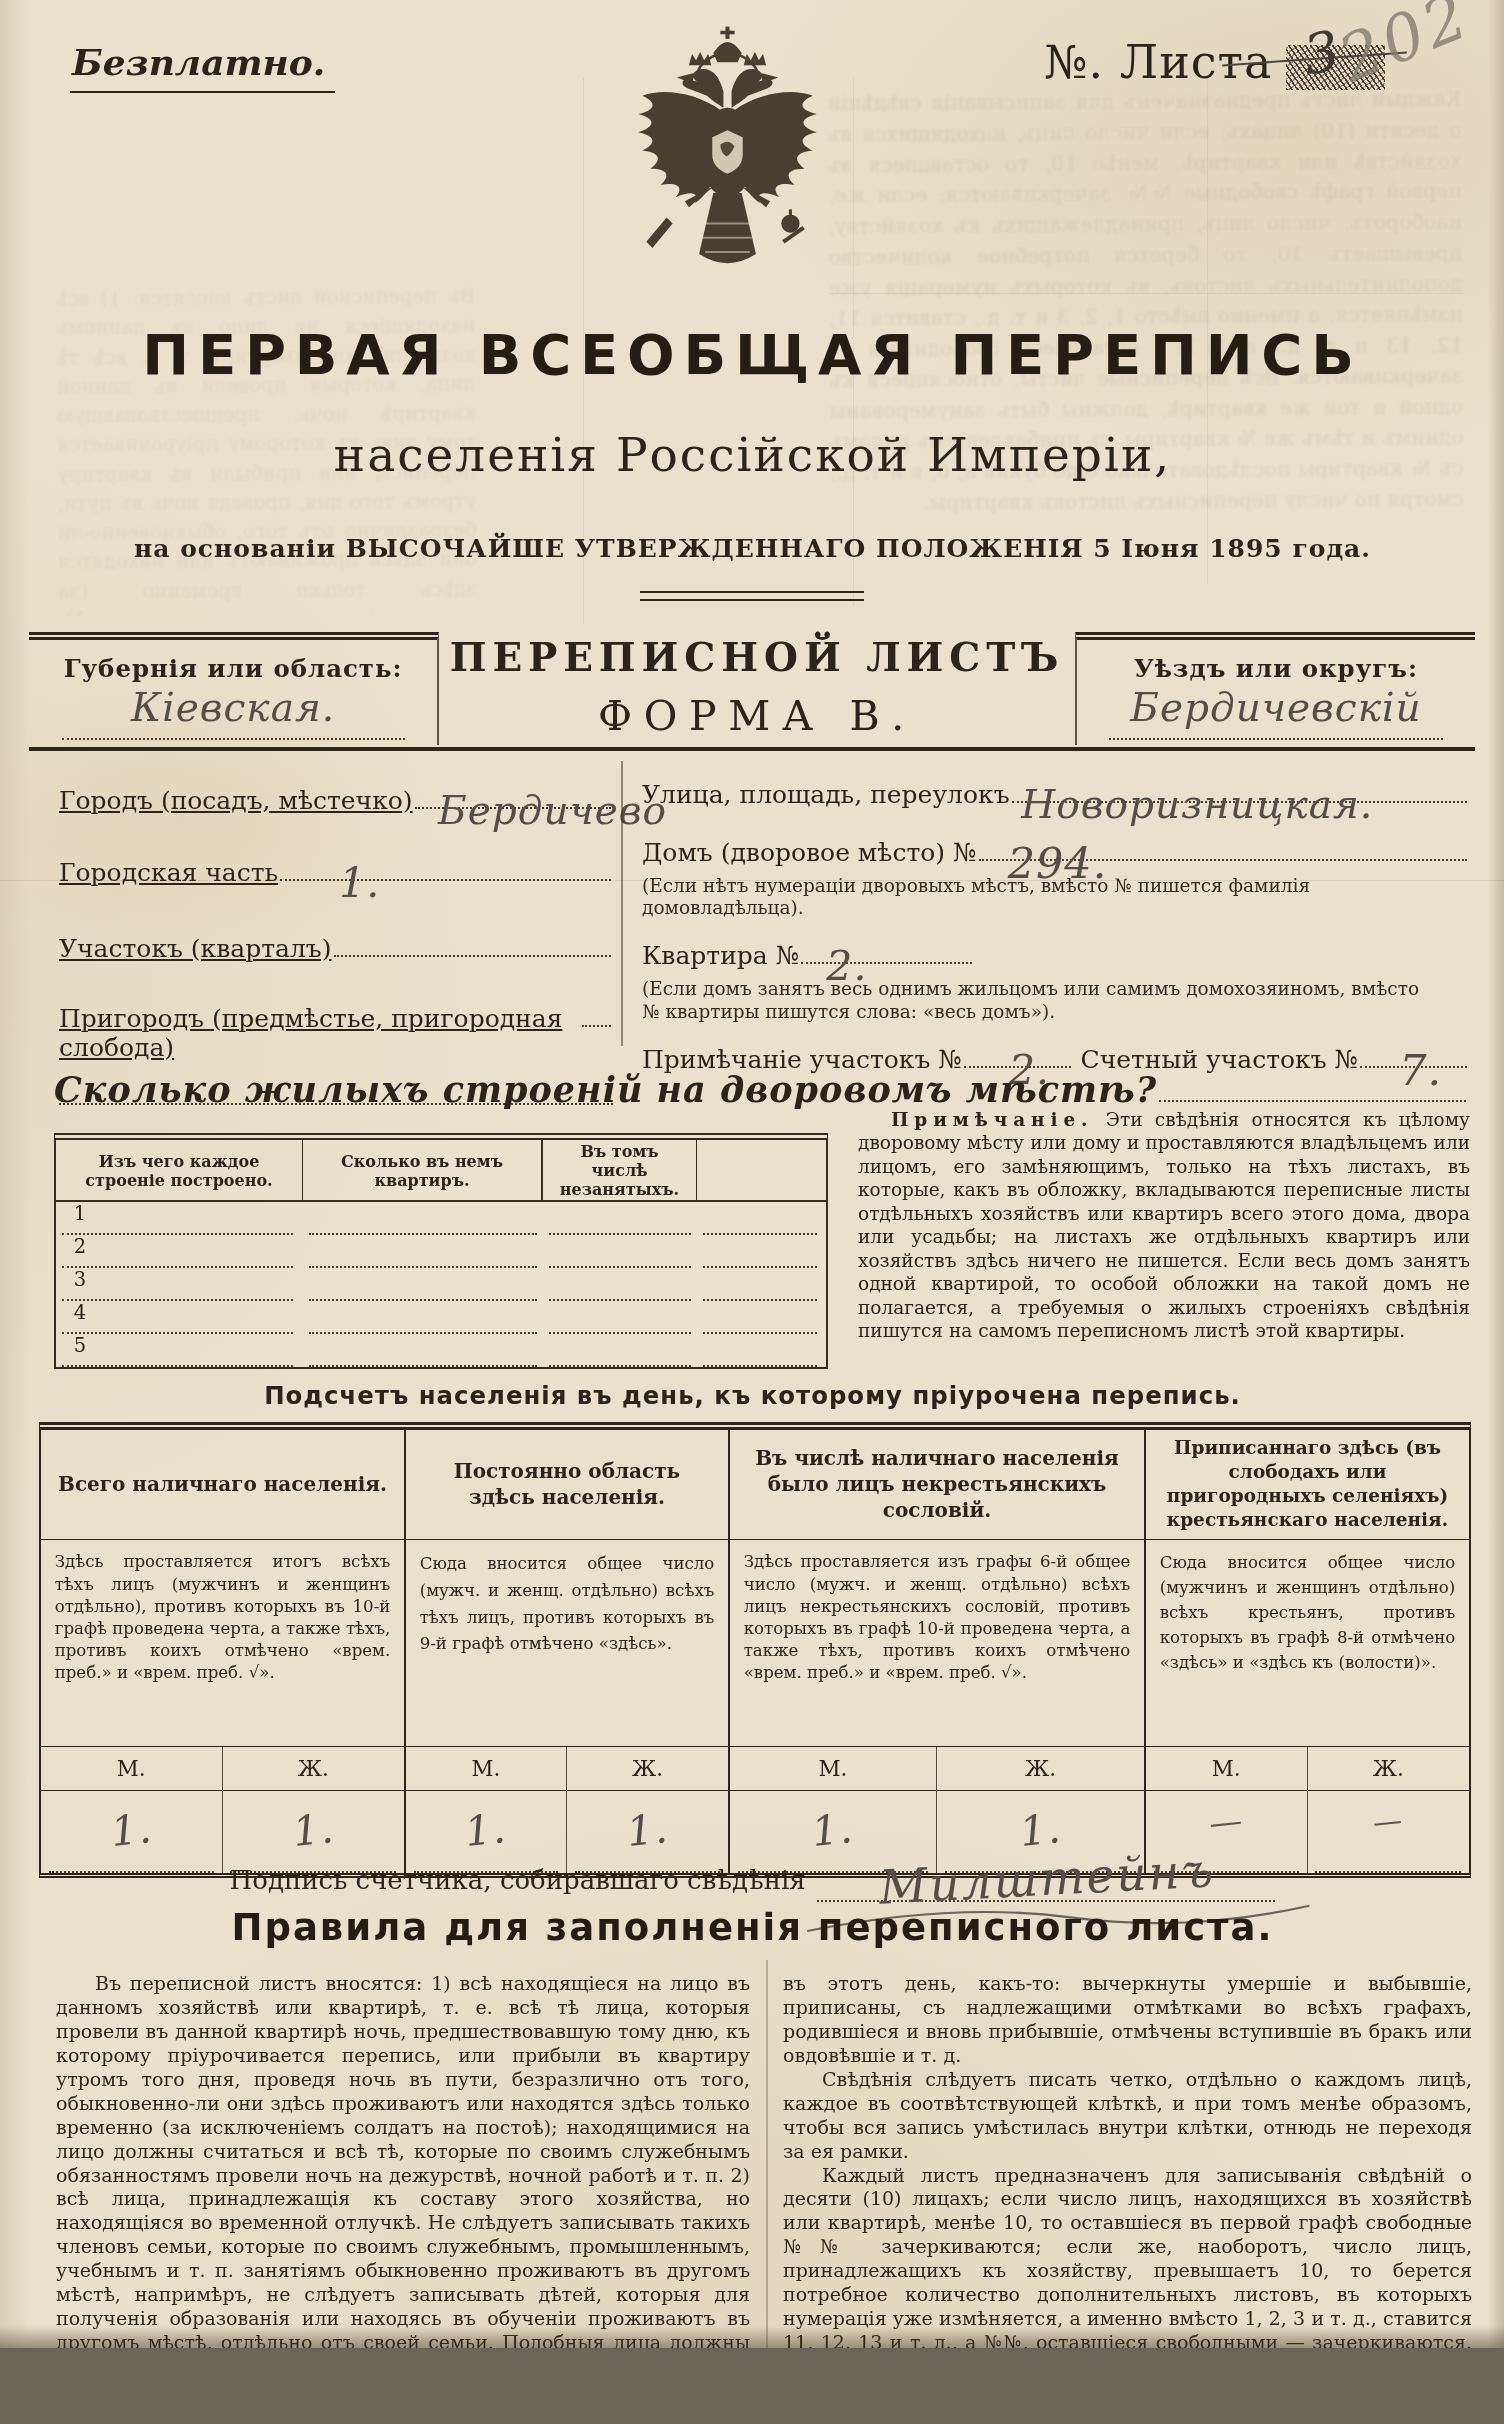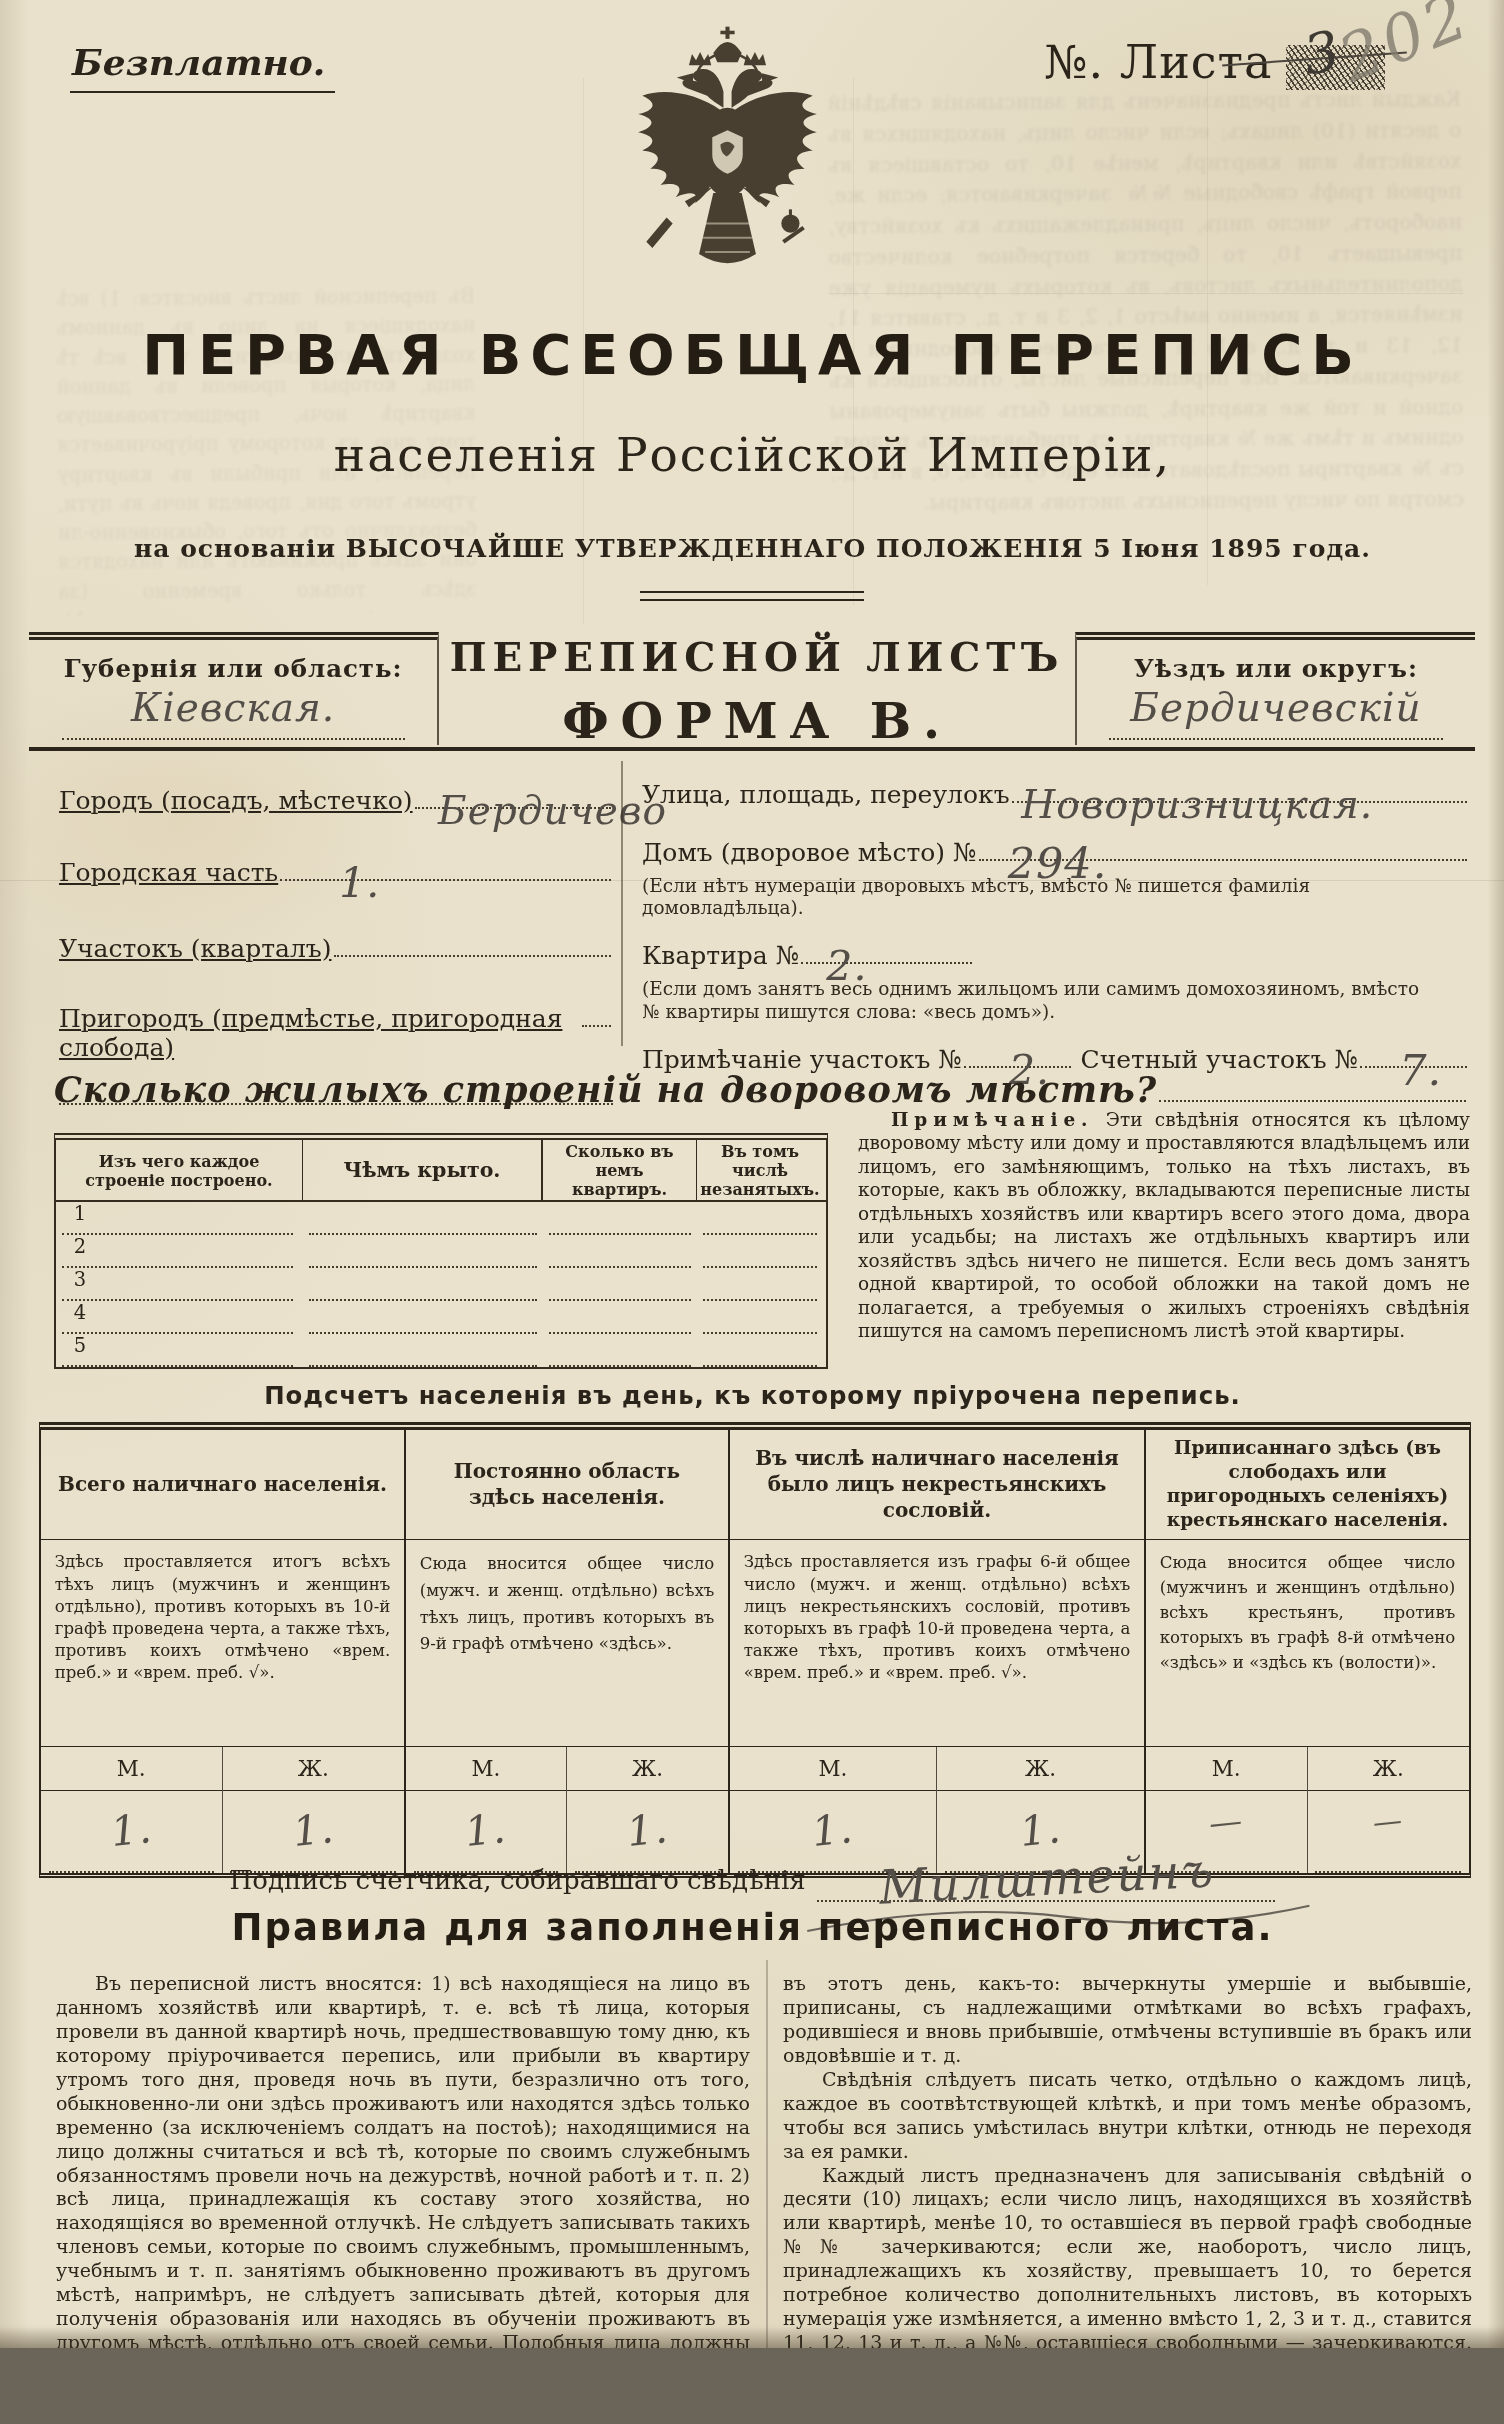--- a/index.html
+++ b/index.html
@@ -48,21 +48,21 @@
   
   .band{display:flex; align-items:stretch;}
   .band .cell{border-top:8.8px double #2c251b; padding:13.7px 17.6px 5.9px;}
   .band .cell.l{width:373px; border-right:2px solid rgba(44,37,27,.75);}
   .band .cell.r{width:363px; border-left:2px solid rgba(44,37,27,.75);}
   .band .mid{flex:1; text-align:center;}
   .band .lbl{font-size:24.4px; font-weight:bold; text-align:center; letter-spacing:1px;}
   .band .val{display:block; margin:2px auto 0; width:92%; text-align:center;
              border-bottom:2px dotted #453c2e; font-size:39px; height:53px;}
   .band .t1{font-size:39px; font-weight:bold; letter-spacing:5.9px; margin-top:2px;}
-  .band .t2{font-size:49px; font-weight:bold; letter-spacing:11.7px; margin-top:11.7px;}
+  .band .t2{font-size:41px; font-weight:normal; letter-spacing:11.7px; margin-top:11.7px;}
   .band-bottom{height:3.9px; background:#2c251b;}
 
   
   .fieldrow{display:flex; align-items:baseline; font-size:25px;}
   .fieldrow .hw{font-size:37px; line-height:0; position:relative; top:3.9px;}
   .note{font-size:18.5px; line-height:1.22; color:#332b20;}
 
   
   .question{font-size:35px; font-style:italic; font-weight:bold; letter-spacing:1px;}
 
@@ -260,21 +260,20 @@
   </div>
 
   <div class="abs flexrow" style="left:54px; top:1069px; width:1414px;">
     <span class="question">Сколько жилыхъ строеній на дворовомъ мѣстѣ?</span>
     <span class="dotfill"></span>
   </div>
 
   <div class="abs btable" style="left:54px; top:1133px; width:770px;">
     <div class="hrow">
       <div class="hcell">Изъ чего каждое строеніе построено.</div>
-      <div class="hcell big">Чѣмъ крыто.</div>
       <div class="hcell">Сколько въ немъ квартиръ.</div>
       <div class="hcell">Въ томъ числѣ незанятыхъ.</div>
     </div>
     <div class="brow">
       <div class="c1"><span class="num">1</span></div>
         <div></div>
         <div></div>
         <div></div>
     </div>
     <div class="brow">

